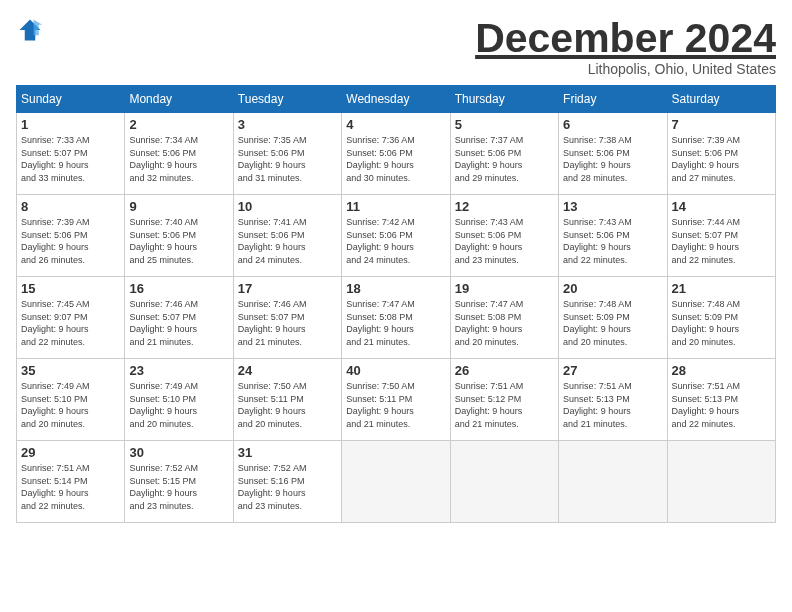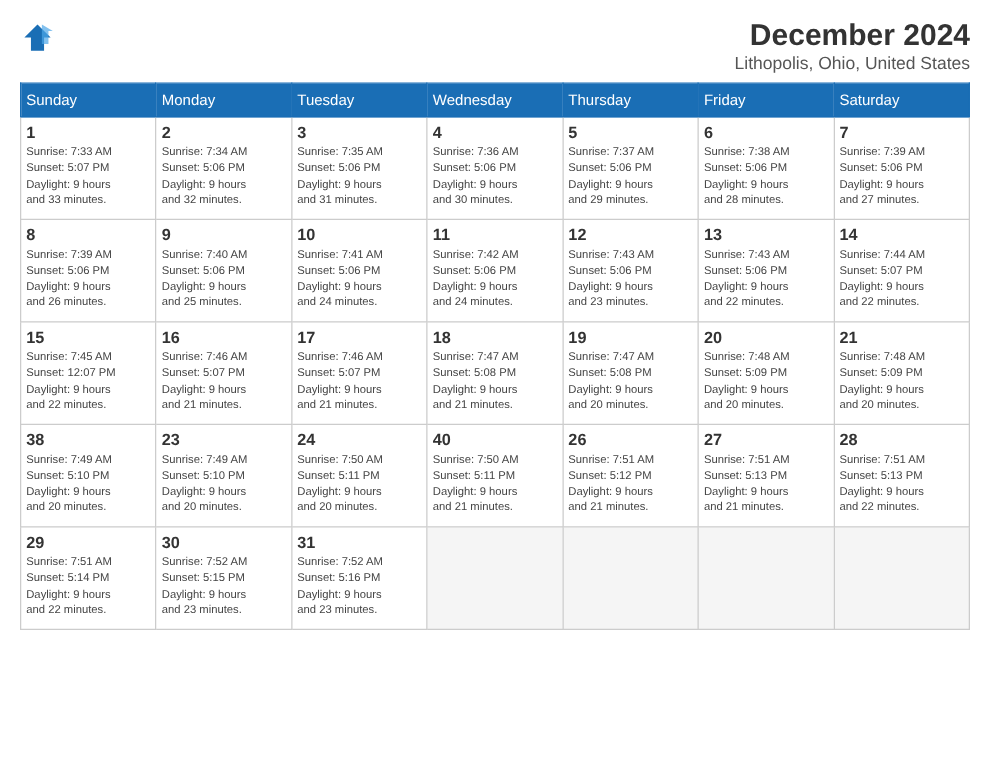--- a/index.html
+++ b/index.html
@@ -35,24 +35,25 @@
       color: #1a6eb5;
     }
     .logo-icon {
       width: 28px;
       height: 28px;
     }
     .title-block {
       text-align: right;
     }
     .month-title {
-      font-size: 24px;
+      font-size: 41px;
       font-weight: bold;
       color: #333;
       line-height: 1.1;
+      text-decoration: underline;
     }
     .location {
       font-size: 14px;
       color: #555;
     }
     table {
       width: 100%;
       border-collapse: collapse;
       table-layout: fixed;
     }
@@ -218,21 +219,21 @@
             <div class="day-info" style="white-space: pre-line;">Sunrise: 7:44 AM
 Sunset: 5:07 PM
 Daylight: 9 hours
 and 22 minutes.</div>
           </td>
         </tr>
         <tr>
           <td>
             <span class="day-num">15</span>
             <div class="day-info" style="white-space: pre-line;">Sunrise: 7:45 AM
-Sunset: 12:07 PM
+Sunset: 9:07 PM
 Daylight: 9 hours
 and 22 minutes.</div>
           </td>
           <td>
             <span class="day-num">16</span>
             <div class="day-info" style="white-space: pre-line;">Sunrise: 7:46 AM
 Sunset: 5:07 PM
 Daylight: 9 hours
 and 21 minutes.</div>
           </td>
@@ -267,21 +268,21 @@
           <td>
             <span class="day-num">21</span>
             <div class="day-info" style="white-space: pre-line;">Sunrise: 7:48 AM
 Sunset: 5:09 PM
 Daylight: 9 hours
 and 20 minutes.</div>
           </td>
         </tr>
         <tr>
           <td>
-            <span class="day-num">38</span>
+            <span class="day-num">35</span>
             <div class="day-info" style="white-space: pre-line;">Sunrise: 7:49 AM
 Sunset: 5:10 PM
 Daylight: 9 hours
 and 20 minutes.</div>
           </td>
           <td>
             <span class="day-num">23</span>
             <div class="day-info" style="white-space: pre-line;">Sunrise: 7:49 AM
 Sunset: 5:10 PM
 Daylight: 9 hours

